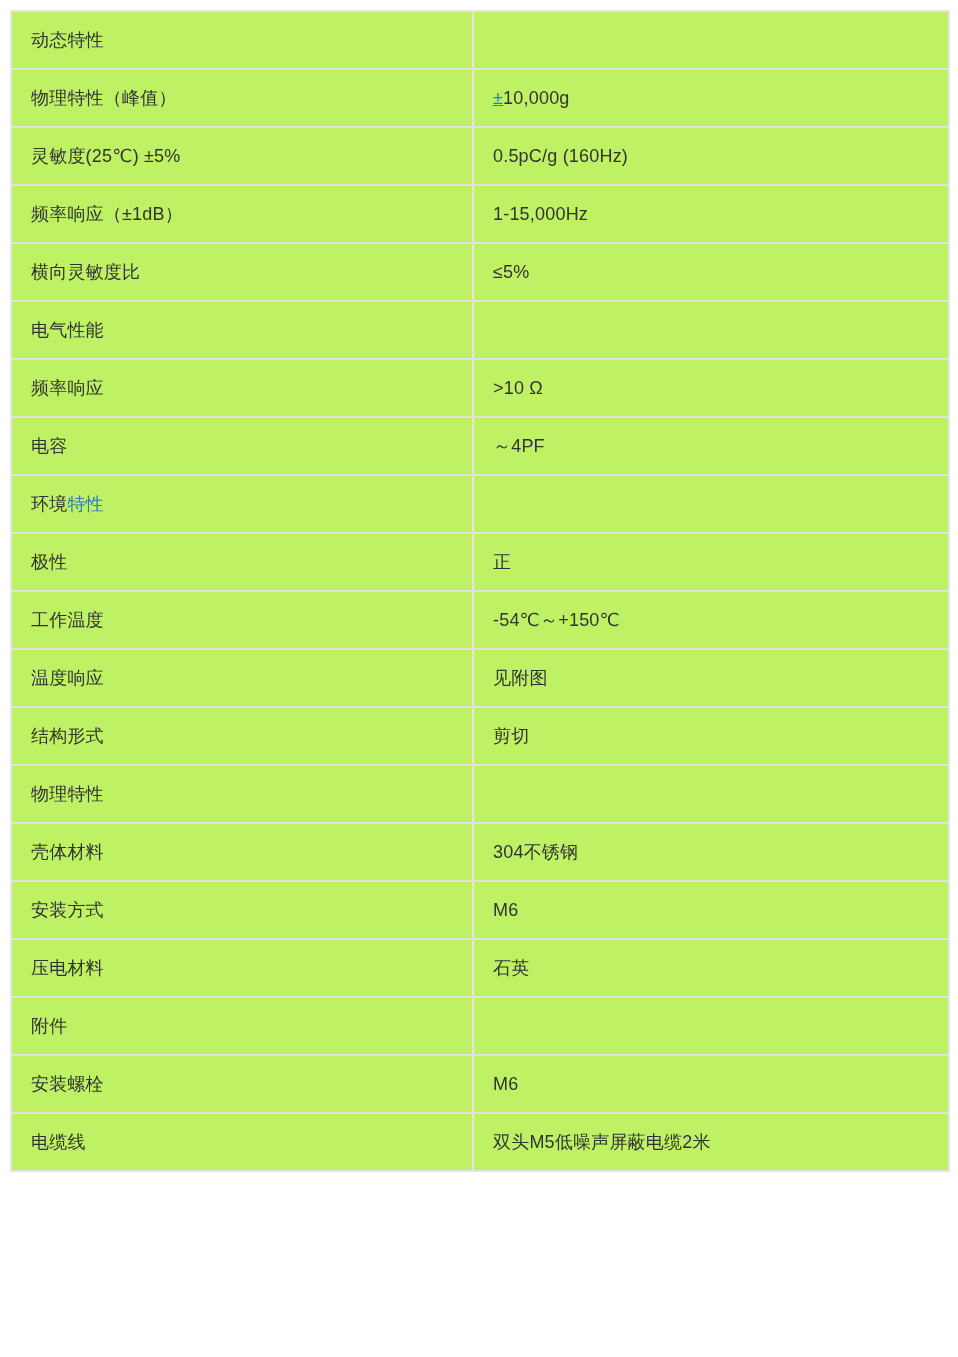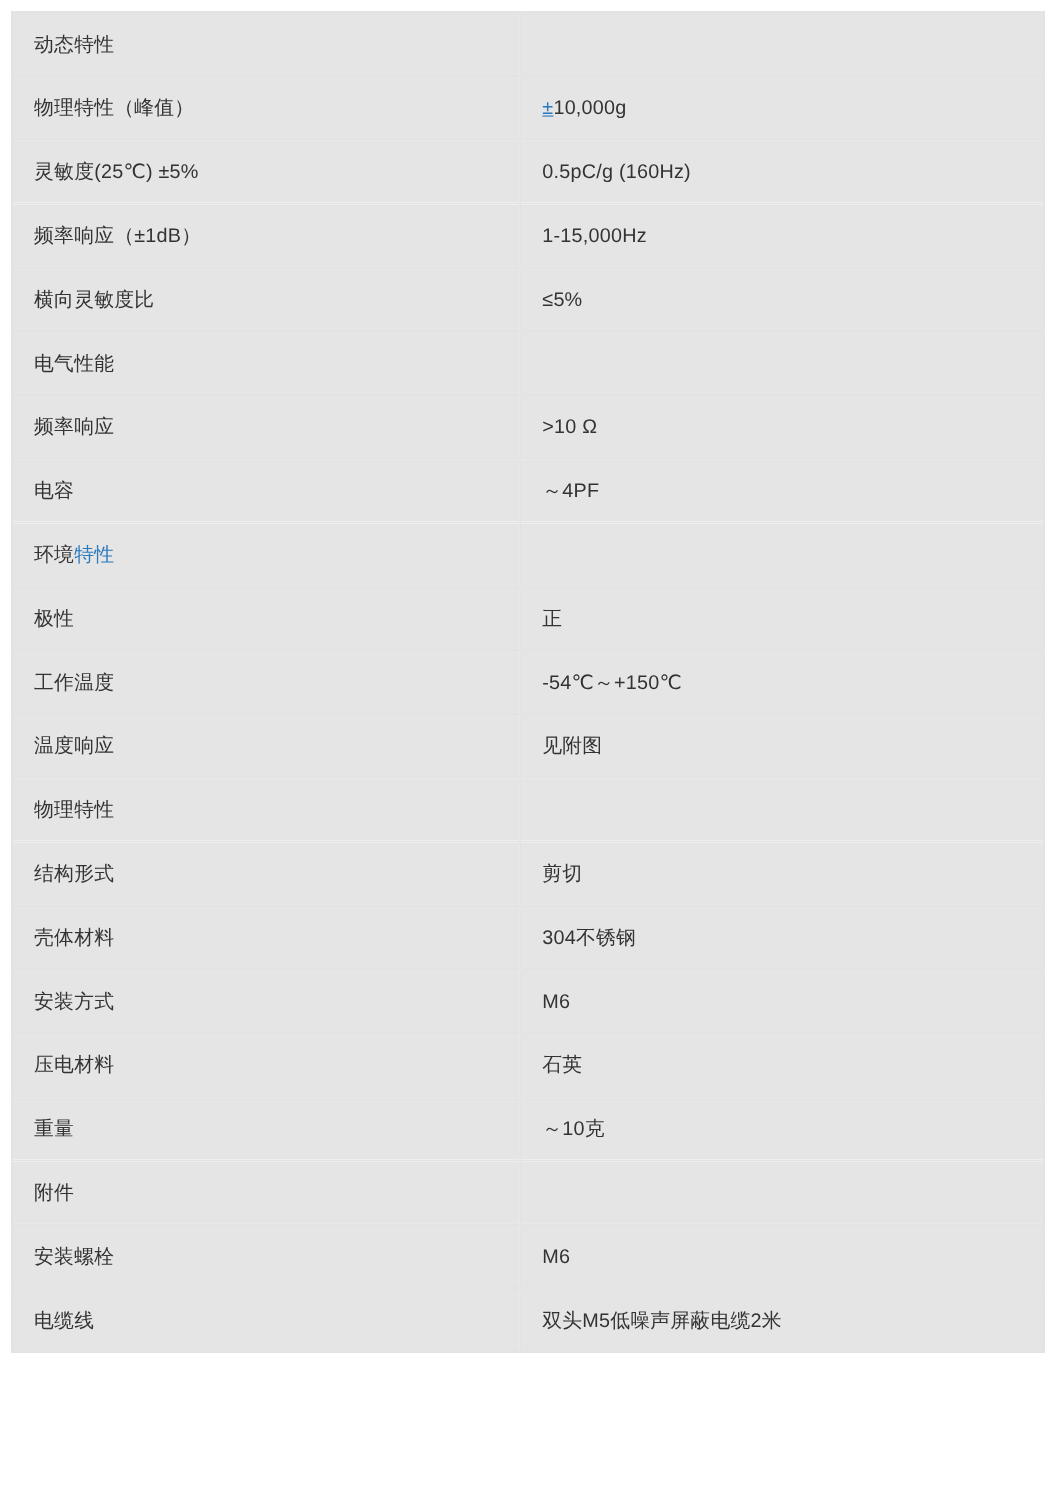--- a/index.html
+++ b/index.html
@@ -26,21 +26,21 @@
     border-collapse:collapse;
     table-layout:fixed;
   }
   table.spec td{
     border:2px solid var(--border-color);
     height:56px;
     padding:0 24px 0 19px;
     font-size:18px;
     color:var(--text-color);
     vertical-align:middle;
-    background:#e5e5e5;
+    background:#bef264;
     letter-spacing:0.2px;
     overflow:hidden;
     white-space:nowrap;
   }
   col.c1{width:462px;}
   col.c2{width:476px;}
   a.link{
     color:var(--link-blue);
     text-decoration:none;
     cursor:pointer;
@@ -101,42 +101,38 @@
       </tr>
       <tr>
         <td>工作温度</td>
         <td>-54℃～+150℃</td>
       </tr>
       <tr>
         <td>温度响应</td>
         <td>见附图</td>
       </tr>
       <tr>
+        <td>结构形式</td>
+        <td>剪切</td>
+      </tr>
+      <tr>
         <td>物理特性</td>
         <td></td>
-      </tr>
-      <tr>
-        <td>结构形式</td>
-        <td>剪切</td>
       </tr>
       <tr>
         <td>壳体材料</td>
         <td>304不锈钢</td>
       </tr>
       <tr>
         <td>安装方式</td>
         <td>M6</td>
       </tr>
       <tr>
         <td>压电材料</td>
         <td>石英</td>
-      </tr>
-      <tr>
-        <td>重量</td>
-        <td>～10克</td>
       </tr>
       <tr>
         <td>附件</td>
         <td></td>
       </tr>
       <tr>
         <td>安装螺栓</td>
         <td>M6</td>
       </tr>
       <tr>

